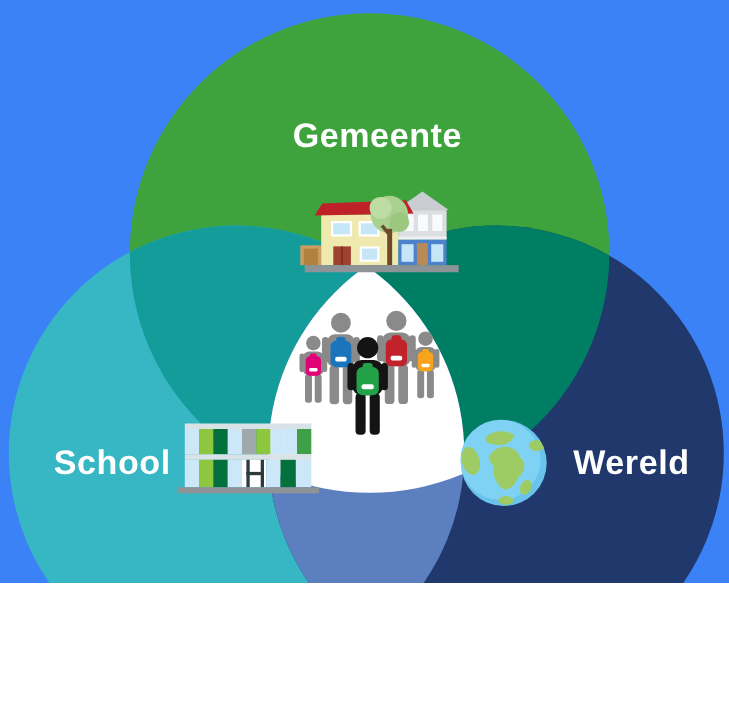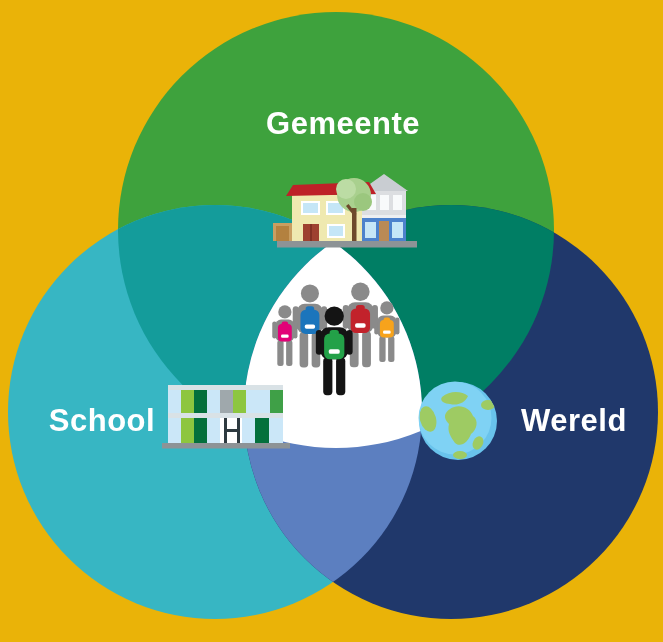--- a/index.html
+++ b/index.html
@@ -1,16 +1,16 @@
 <!DOCTYPE html>
 <html><head>
 <meta charset="utf-8">
 <style>
   html, body { margin: 0; padding: 0; background: #ffffff; }
-  .stage { position: relative; width: 663px; height: 642px; background: #eab308; overflow: hidden; }
+  .stage { position: relative; width: 663px; height: 530px; background: #3b82f6; overflow: hidden; }
   svg { display: block; }
   .label {
     font-family: "Liberation Sans", "DejaVu Sans", sans-serif;
     font-weight: bold;
     font-size: 31px;
     fill: #ffffff;
     text-anchor: middle;
     letter-spacing: 0.5px;
   }
   

